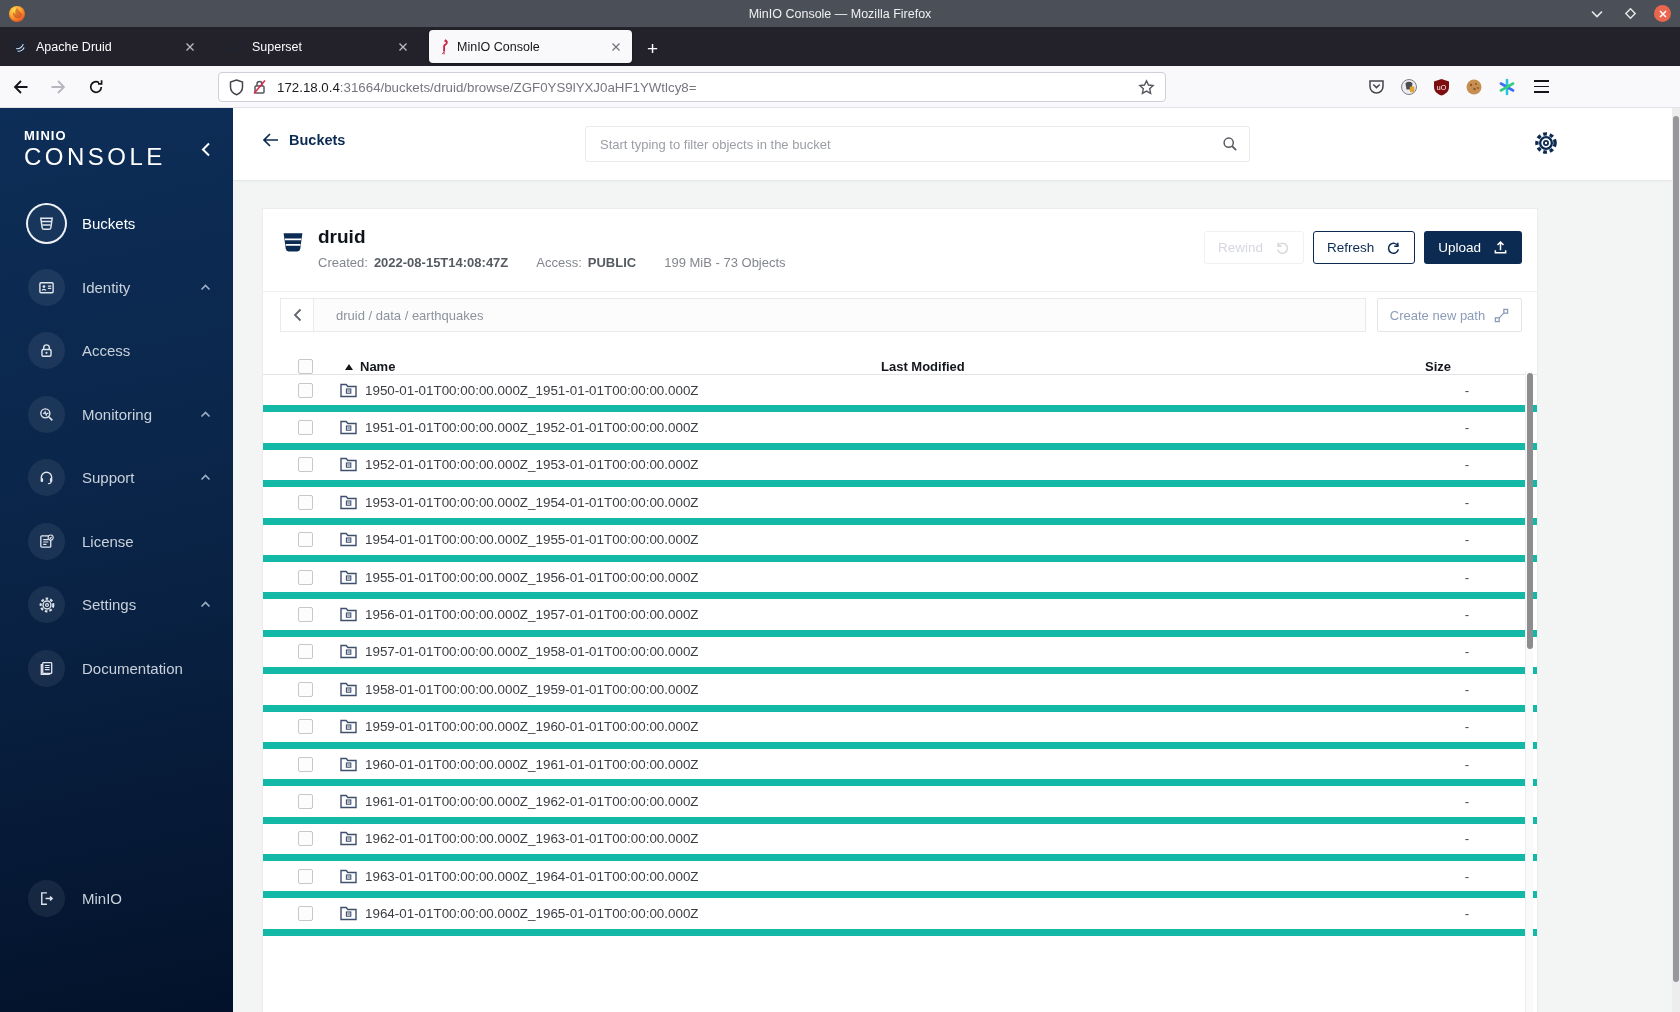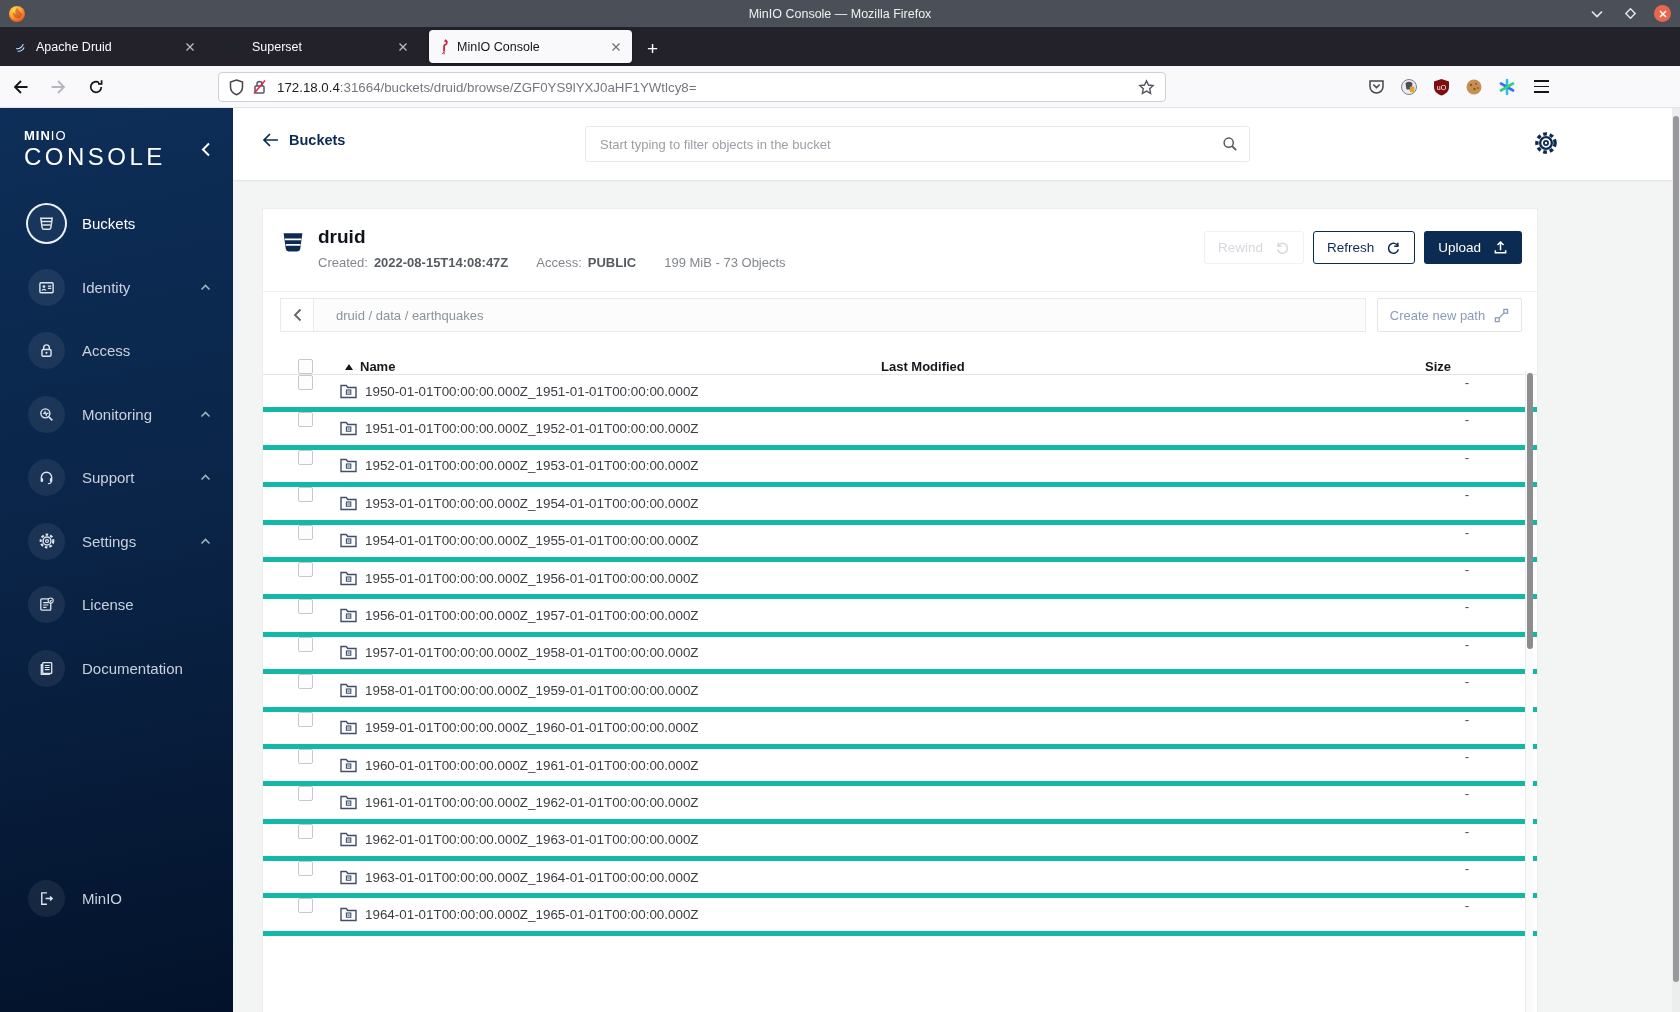--- a/index.html
+++ b/index.html
@@ -40,21 +40,21 @@
 
   
   .page-scroll{position:absolute;right:0;top:0;width:8px;height:904px;background:#ededee;}
   .page-scroll .thumb{position:absolute;left:1px;top:8px;width:6px;height:866px;background:#97979c;border-radius:3px;}
 
   
   .sidebar{position:absolute;left:0;top:0;width:233px;height:904px;background:linear-gradient(168deg,#0d2e58 0%,#0a2447 48%,#03122a 100%);}
   .logo{position:absolute;left:24px;top:21px;color:#fff;line-height:1;}
   .logo .l1{font-size:13px;letter-spacing:1px;}
   .logo .l1 b{font-weight:700;}
-  .logo .l1 span{font-weight:400;text-align:right;}
+  .logo .l1 span{font-weight:700;text-align:right;}
   .logo .l2{font-size:24px;font-weight:300;letter-spacing:3.5px;margin-top:3px;}
   .collapse{position:absolute;left:201px;top:34px;}
   .nav{position:absolute;left:0;top:84px;right:0;}
   .nav-item{height:63.5px;display:flex;align-items:center;padding-left:28px;color:#c9d1da;font-size:15px;cursor:pointer;}
   .nav-item .circ{width:37px;height:37px;border-radius:50%;background:rgba(255,255,255,.07);display:flex;align-items:center;justify-content:center;color:#dfe5ec;flex:none;}
   .nav-item.active .circ{background:rgba(255,255,255,.05);box-shadow:0 0 0 2px #eef2f6;}
   .nav-item.active .nav-label{color:#fff;}
   .nav-label{margin-left:17px;}
   .nav-chev{margin-left:auto;margin-right:22px;color:#9fb0c4;}
   .logout-item{position:absolute;left:0;top:759px;right:0;height:63px;display:flex;align-items:center;padding-left:28px;color:#c9d1da;font-size:15px;cursor:pointer;}
@@ -90,21 +90,21 @@
   .crumb-path{flex:1;display:flex;align-items:center;padding-left:22px;font-size:13px;color:#8d939c;}
   .create-path-btn{position:absolute;right:15px;top:89px;width:145px;height:34px;border:1px solid #e3e5e8;background:#fff;border-radius:2px;display:flex;align-items:center;justify-content:center;gap:9px;color:#8c9cb8;font-size:13px;cursor:pointer;}
 
   
   .table{position:absolute;left:0;top:137px;right:0;}
   .thead{display:flex;align-items:flex-end;height:29px;padding-left:35px;border-bottom:1px solid #e4e4e6;font-size:13px;font-weight:700;color:#14171c;}
   .h-name{margin-left:32px;width:536px;display:flex;align-items:center;gap:7px;}
   .h-mod{width:544px;}
   .h-size{flex:1;}
   .tri-up{width:0;height:0;border-left:4.5px solid transparent;border-right:4.5px solid transparent;border-bottom:6px solid #14171c;cursor:pointer;}
-  .trow{display:flex;height:37.4px;padding-left:35px;border-bottom:5px solid #14b8a6;font-size:13.4px;color:#3a3d42;cursor:pointer;}
+  .trow{display:flex;align-items:center;height:37.4px;padding-left:35px;border-bottom:7px solid #14b8a6;font-size:13.4px;color:#3a3d42;cursor:pointer;}
   .cell-name{margin-left:27px;width:541px;display:flex;align-items:center;gap:8px;white-space:nowrap;overflow:hidden;}
   .cell-mod{width:544px;}
   .cell-size{flex:1;text-align:center;padding-right:28px;color:#4a4d52;}
   .cb{width:15px;height:15px;border:1px solid #c6c8cb;border-radius:2px;background:#fdfdfd;flex:none;cursor:pointer;}
 
   .inner-scroll{position:absolute;right:4px;top:162px;width:8px;height:646px;background:#fafafa;border-left:1px solid #ededed;}
   .inner-scroll .thumb{position:absolute;left:1px;top:2px;width:6px;height:276px;background:#8d8d90;border-radius:3px;}
 </style>
 </head>
 <body>
@@ -339,43 +339,43 @@
         </span>
         <span class="nav-label">Support</span>
         <span class="nav-chev">
             <svg width="11" height="7" viewBox="0 0 11 7">
               <path d="M1.5 5.5l4-4 4 4" fill="none" stroke="currentColor" stroke-width="1.6"></path>
             </svg>
           </span>
       </div>
       <div class="nav-item">
         <span class="circ">
-          <svg width="18" height="18" viewBox="0 0 20 20">
-              <circle cx="10" cy="10" r="7" fill="none" stroke="currentColor" stroke-width="2.4" stroke-dasharray="2.9 2.2"></circle>
-              <circle cx="10" cy="10" r="4.4" fill="none" stroke="currentColor" stroke-width="1.6"></circle>
-              <circle cx="10" cy="10" r="1.6" fill="none" stroke="currentColor" stroke-width="1.3"></circle>
-            </svg>
-        </span>
-        <span class="nav-label">Settings</span>
-        <span class="nav-chev">
-            <svg width="11" height="7" viewBox="0 0 11 7">
-              <path d="M1.5 5.5l4-4 4 4" fill="none" stroke="currentColor" stroke-width="1.6"></path>
-            </svg>
-          </span>
-      </div>
-      <div class="nav-item">
-        <span class="circ">
           <svg width="17" height="17" viewBox="0 0 18 18">
               <rect x="3" y="3" width="10.5" height="12" rx="1" fill="none" stroke="currentColor" stroke-width="1.4"></rect>
               <path d="M5.5 7H11M5.5 9.5H11M5.5 12H9" stroke="currentColor" stroke-width="1.2"></path>
               <circle cx="13.4" cy="4.8" r="2.7" fill="#0b2444" stroke="currentColor" stroke-width="1.2"></circle>
               <path d="M12.3 4.8l.9.9 1.4-1.6" fill="none" stroke="currentColor" stroke-width="1.1"></path>
             </svg>
         </span>
         <span class="nav-label">License</span>
+      </div>
+      <div class="nav-item">
+        <span class="circ">
+          <svg width="18" height="18" viewBox="0 0 20 20">
+              <circle cx="10" cy="10" r="7" fill="none" stroke="currentColor" stroke-width="2.4" stroke-dasharray="2.9 2.2"></circle>
+              <circle cx="10" cy="10" r="4.4" fill="none" stroke="currentColor" stroke-width="1.6"></circle>
+              <circle cx="10" cy="10" r="1.6" fill="none" stroke="currentColor" stroke-width="1.3"></circle>
+            </svg>
+        </span>
+        <span class="nav-label">Settings</span>
+        <span class="nav-chev">
+            <svg width="11" height="7" viewBox="0 0 11 7">
+              <path d="M1.5 5.5l4-4 4 4" fill="none" stroke="currentColor" stroke-width="1.6"></path>
+            </svg>
+          </span>
       </div>
       <div class="nav-item">
         <span class="circ">
           <svg width="17" height="17" viewBox="0 0 18 18">
               <rect x="5" y="2.8" width="9.5" height="11.5" rx=".8" fill="none" stroke="currentColor" stroke-width="1.4"></rect>
               <path d="M5 5H3.5v10.2H12.5" fill="none" stroke="currentColor" stroke-width="1.4"></path>
               <path d="M7.3 5.8h5M7.3 8h5M7.3 10.2h5" stroke="currentColor" stroke-width="1.1"></path>
             </svg>
         </span>
         <span class="nav-label">Documentation</span>

